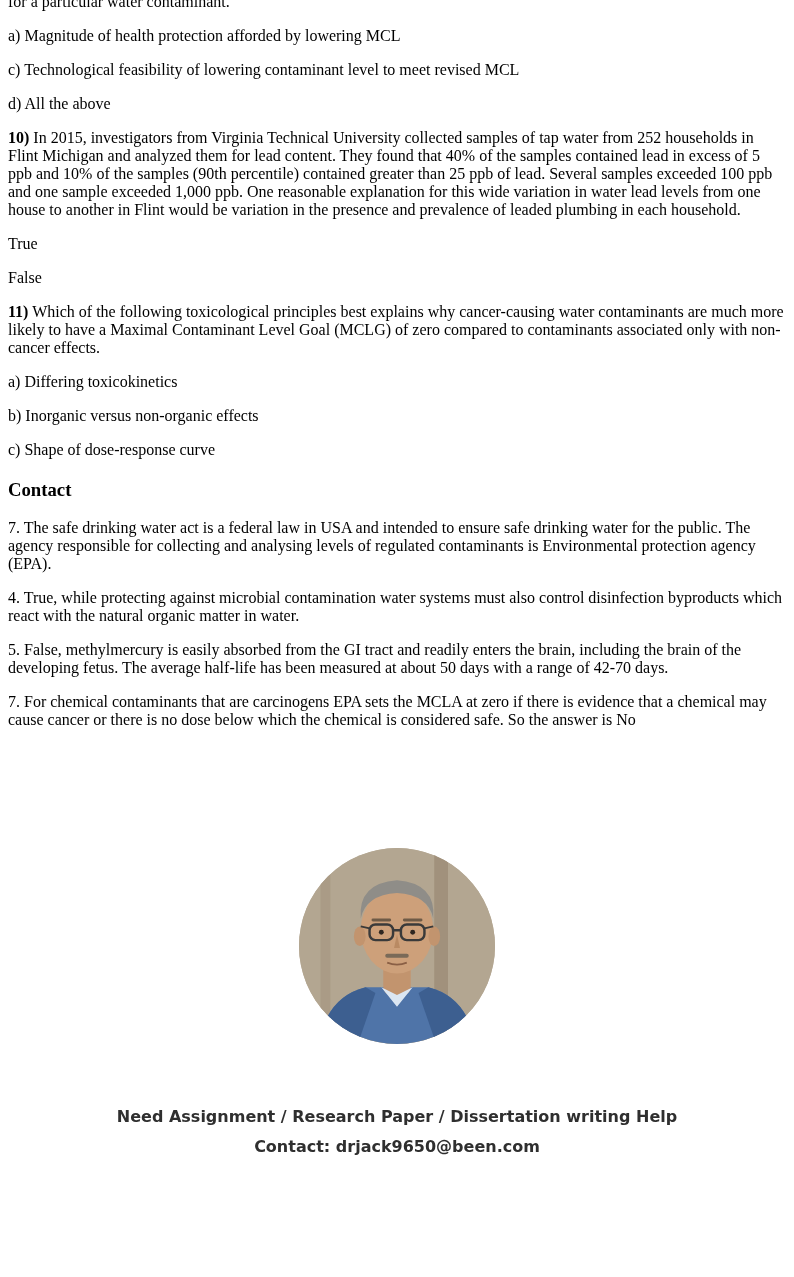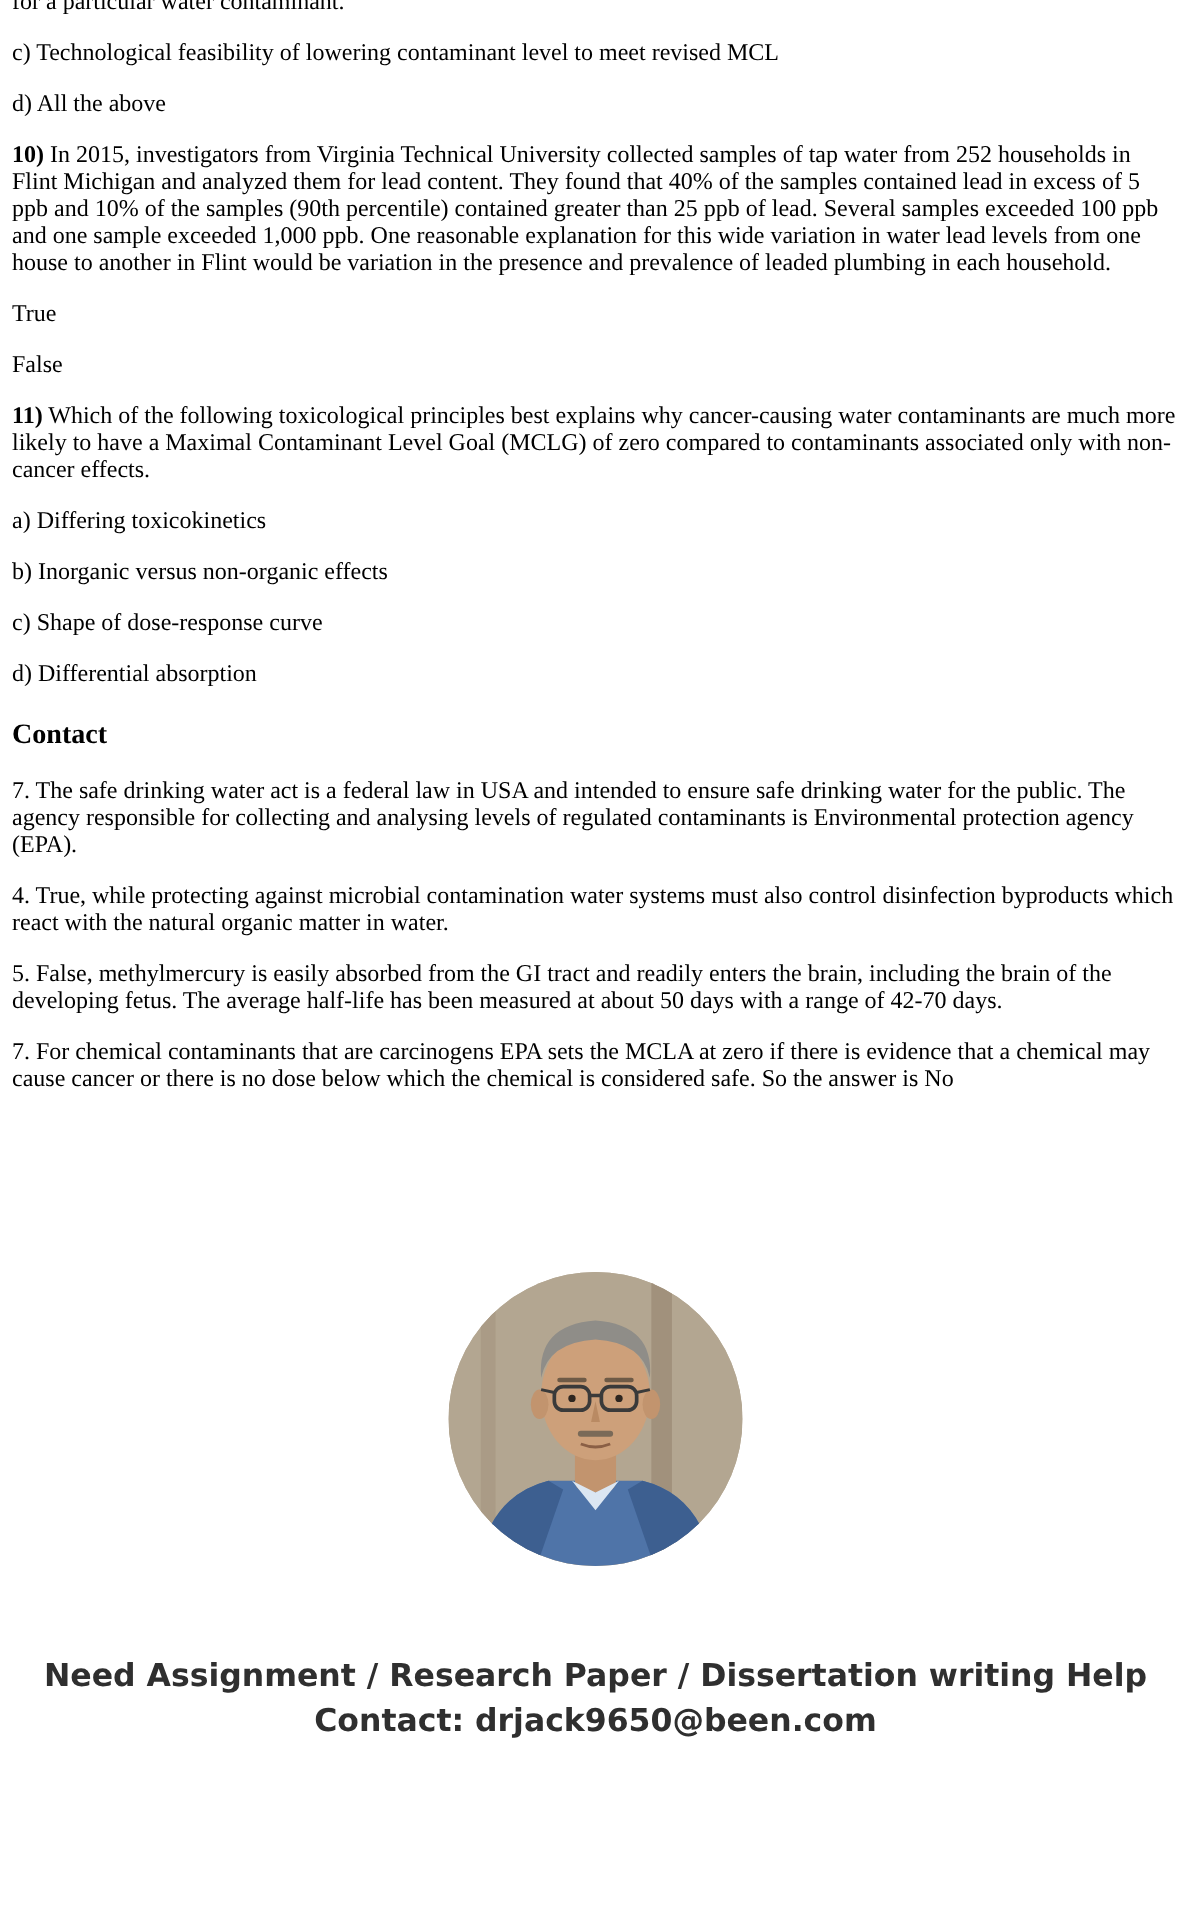--- a/index.html
+++ b/index.html
@@ -44,49 +44,49 @@
     border-radius: 50%;
     overflow: hidden;
     background: #b7aa96;
   }
   .footer {
     margin-top: 58px;
     margin-bottom: 28px;
     text-align: center;
     font-family: "DejaVu Sans", "Liberation Sans", sans-serif;
     font-weight: bold;
-    font-size: 21px;
+    font-size: 16px;
     line-height: 30px;
     color: #2f2f2f;
   }
   .footer .footer-line {
     margin: 0 14px;
   }
 </style>
 </head>
 <body>
 
 <div class="doc">
 
   <p class="clipped">for a particular water contaminant.</p>
 
+  <p>a) Magnitude of health protection afforded by lowering MCL</p>
   <p>c) Technological feasibility of lowering contaminant level to meet revised MCL</p>
   <p>d) All the above</p>
 
   <p><span class="qnum">10)</span> <span>In 2015, investigators from Virginia Technical University collected samples of tap water from 252 households in Flint Michigan and analyzed them for lead content. They found that 40% of the samples contained lead in excess of 5 ppb and 10% of the samples (90th percentile) contained greater than 25 ppb of lead. Several samples exceeded 100 ppb and one sample exceeded 1,000 ppb. One reasonable explanation for this wide variation in water lead levels from one house to another in Flint would be variation in the presence and prevalence of leaded plumbing in each household.</span></p>
 
   <p>True</p>
   <p>False</p>
 
   <p><span class="qnum">11)</span> <span>Which of the following toxicological principles best explains why cancer-causing water contaminants are much more likely to have a Maximal Contaminant Level Goal (MCLG) of zero compared to contaminants associated only with non-cancer effects.</span></p>
 
   <p>a) Differing toxicokinetics</p>
   <p>b) Inorganic versus non-organic effects</p>
   <p>c) Shape of dose-response curve</p>
-  <p>d) Differential absorption</p>
 
   <h2 class="solution-heading">Contact</h2>
 
   <p>7. The safe drinking water act is a federal law in USA and intended to ensure safe drinking water for the public. The agency responsible for collecting and analysing levels of regulated contaminants is Environmental protection agency (EPA).</p>
   <p>4. True, while protecting against microbial contamination water systems must also control disinfection byproducts which react with the natural organic matter in water.</p>
   <p>5. False, methylmercury is easily absorbed from the GI tract and readily enters the brain, including the brain of the developing fetus. The average half-life has been measured at about 50 days with a range of 42-70 days.</p>
   <p>7. For chemical contaminants that are carcinogens EPA sets the MCLA at zero if there is evidence that a chemical may cause cancer or there is no dose below which the chemical is considered safe. So the answer is No</p>
 
 </div>
 

